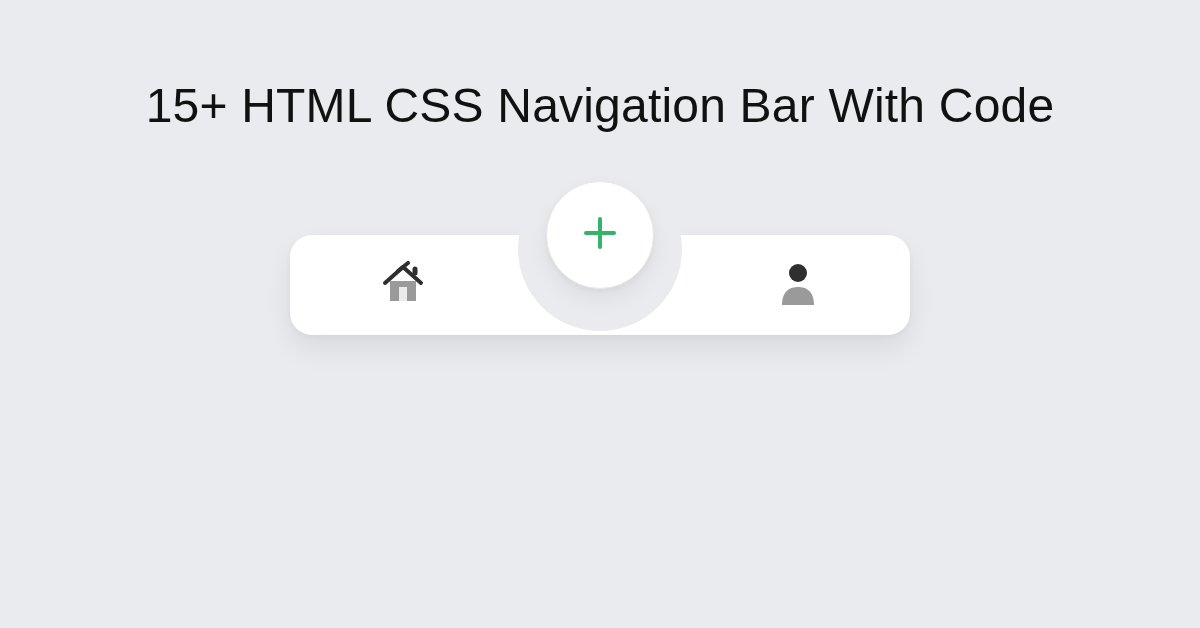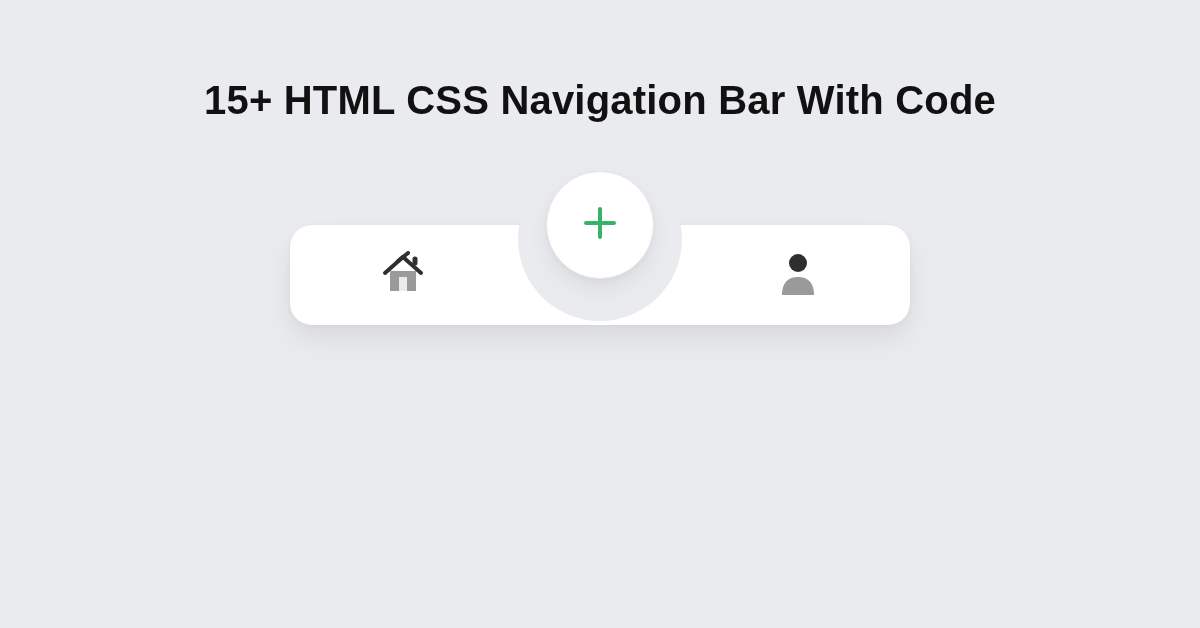--- a/index.html
+++ b/index.html
@@ -6,22 +6,22 @@
   html, body { width: 1200px; height: 628px; }
   body {
     background: #e9ebee;
     font-family: -apple-system, BlinkMacSystemFont, "Segoe UI", Helvetica, Arial, sans-serif;
     display: flex;
     flex-direction: column;
     align-items: center;
   }
   .title {
     margin-top: 78px;
-    font-size: 40px;
-    font-weight: 700;
+    font-size: 48px;
+    font-weight: 400;
     color: #111;
     text-align: center;
     letter-spacing: 0.2px;
   }
   .nav-wrap {
     position: relative;
     margin-top: 72px;
     width: 620px;
     height: 130px;
   }

